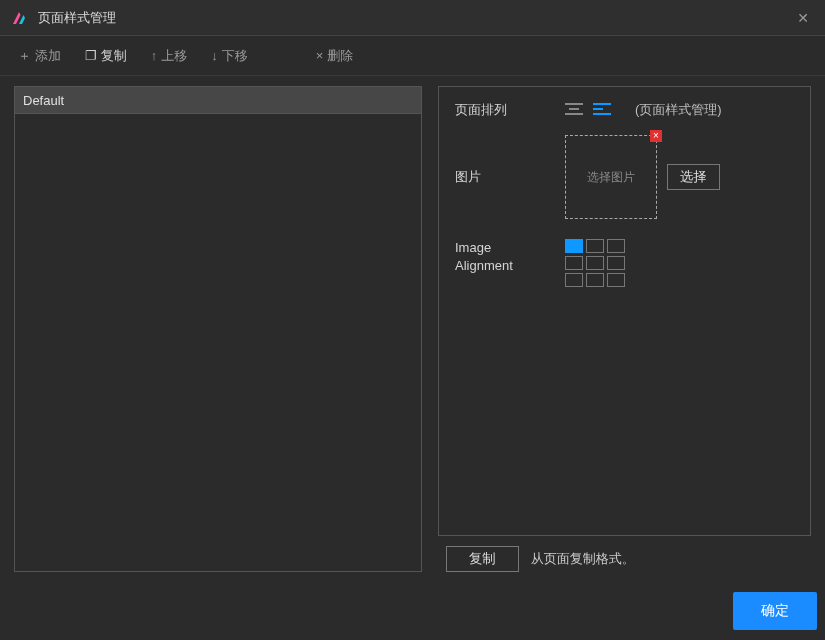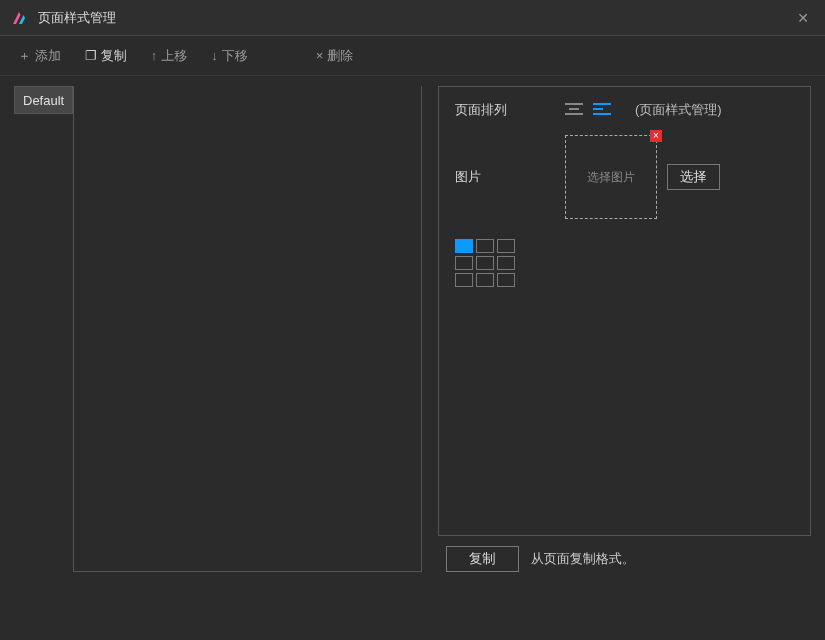--- a/index.html
+++ b/index.html
@@ -49,21 +49,21 @@
   .main {
     position: absolute;
     top: 76px; left: 0; right: 0; bottom: 58px;
     display: flex;
     padding: 10px 14px;
     gap: 16px;
   }
   .left-col {
     width: 408px;
     display: flex;
-    flex-direction: row;
+    flex-direction: column;
   }
   .list-header {
     height: 28px;
     background: #474747;
     border: 1px solid #555;
     display: flex;
     align-items: center;
     padding: 0 8px;
     color: #e0e0e0;
   }
@@ -299,20 +299,24 @@
         <div class="prop-control">
           <div class="img-dropzone">
             <span class="del">×</span>
             <span>选择图片</span>
           </div>
           <button class="mini-btn">选择</button>
         </div>
       </div>
 
       <div class="prop-row" style="align-items:flex-start;">
+        <div class="prop-label multi">
+          <span>Image</span><br>
+          <span>Alignment</span>
+        </div>
         <div class="prop-control">
           <div class="grid3">
             <div class="cell active"></div>
             <div class="cell"></div>
             <div class="cell"></div>
             <div class="cell"></div>
             <div class="cell"></div>
             <div class="cell"></div>
             <div class="cell"></div>
             <div class="cell"></div>
@@ -325,13 +329,14 @@
     </div>
 
     <div class="right-bottom">
       <button class="mini-btn" style="padding:3px 22px;">复制</button>
       <span>从页面复制格式。</span>
     </div>
   </div>
 </div>
 
 <div class="footer">
+  <button class="primary-btn">确定</button>
 </div>
 
 </body></html>

